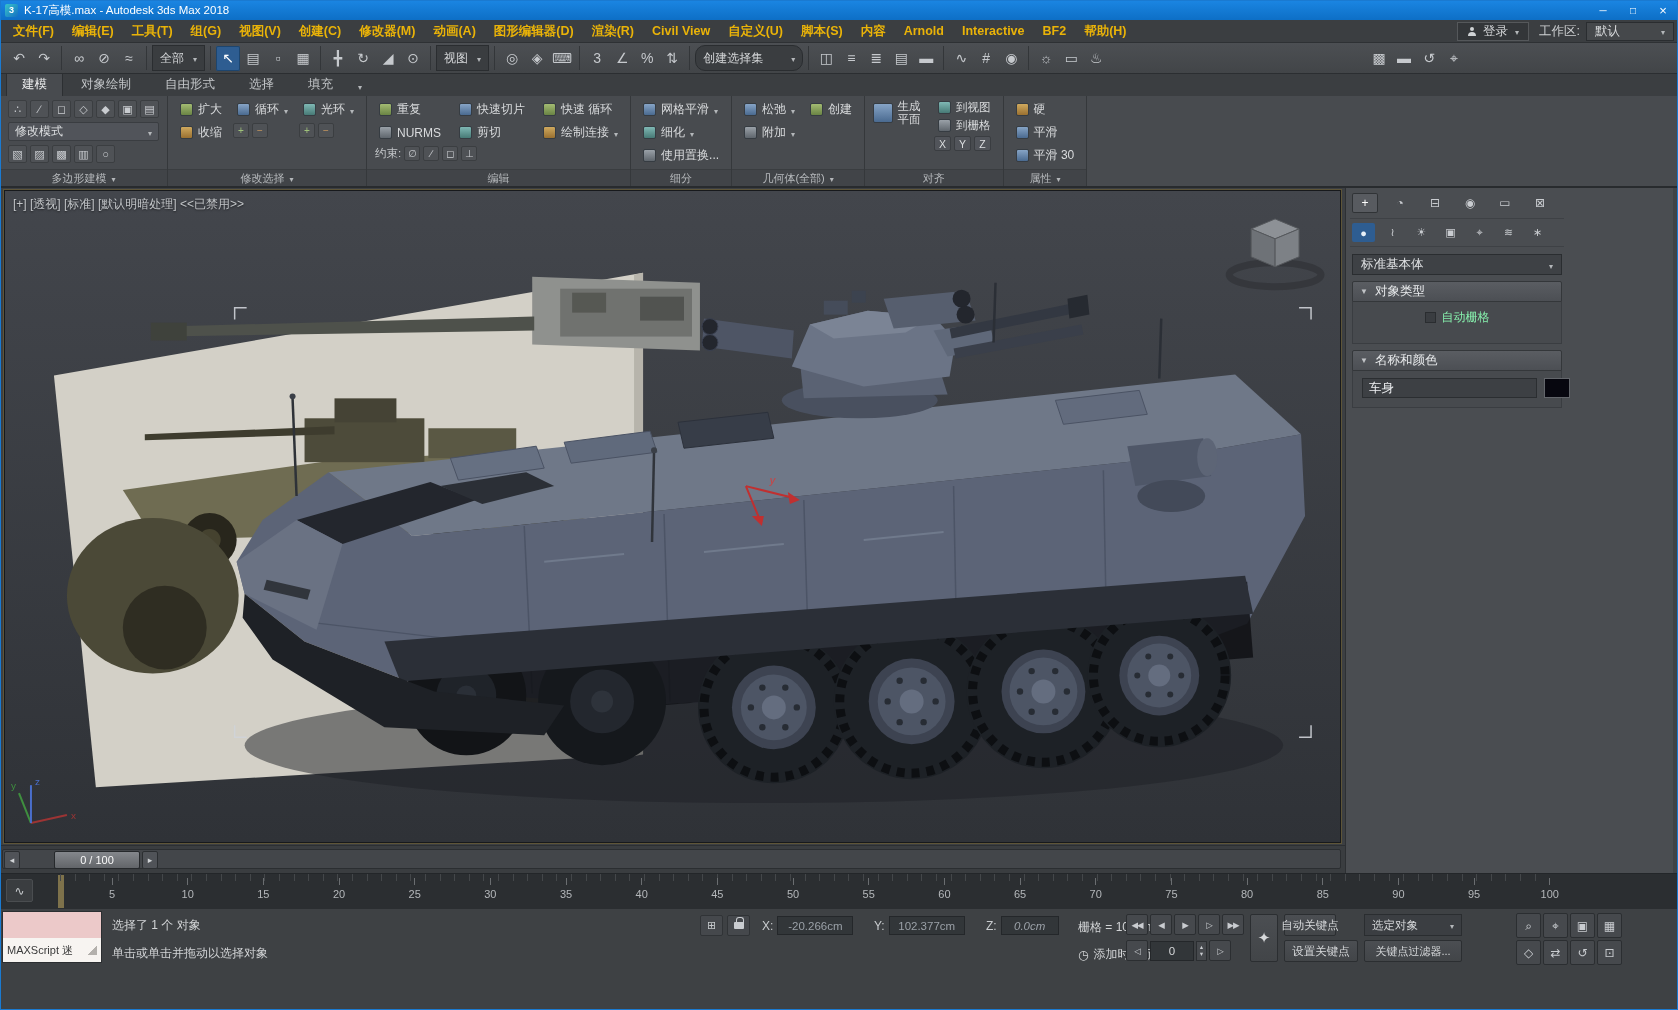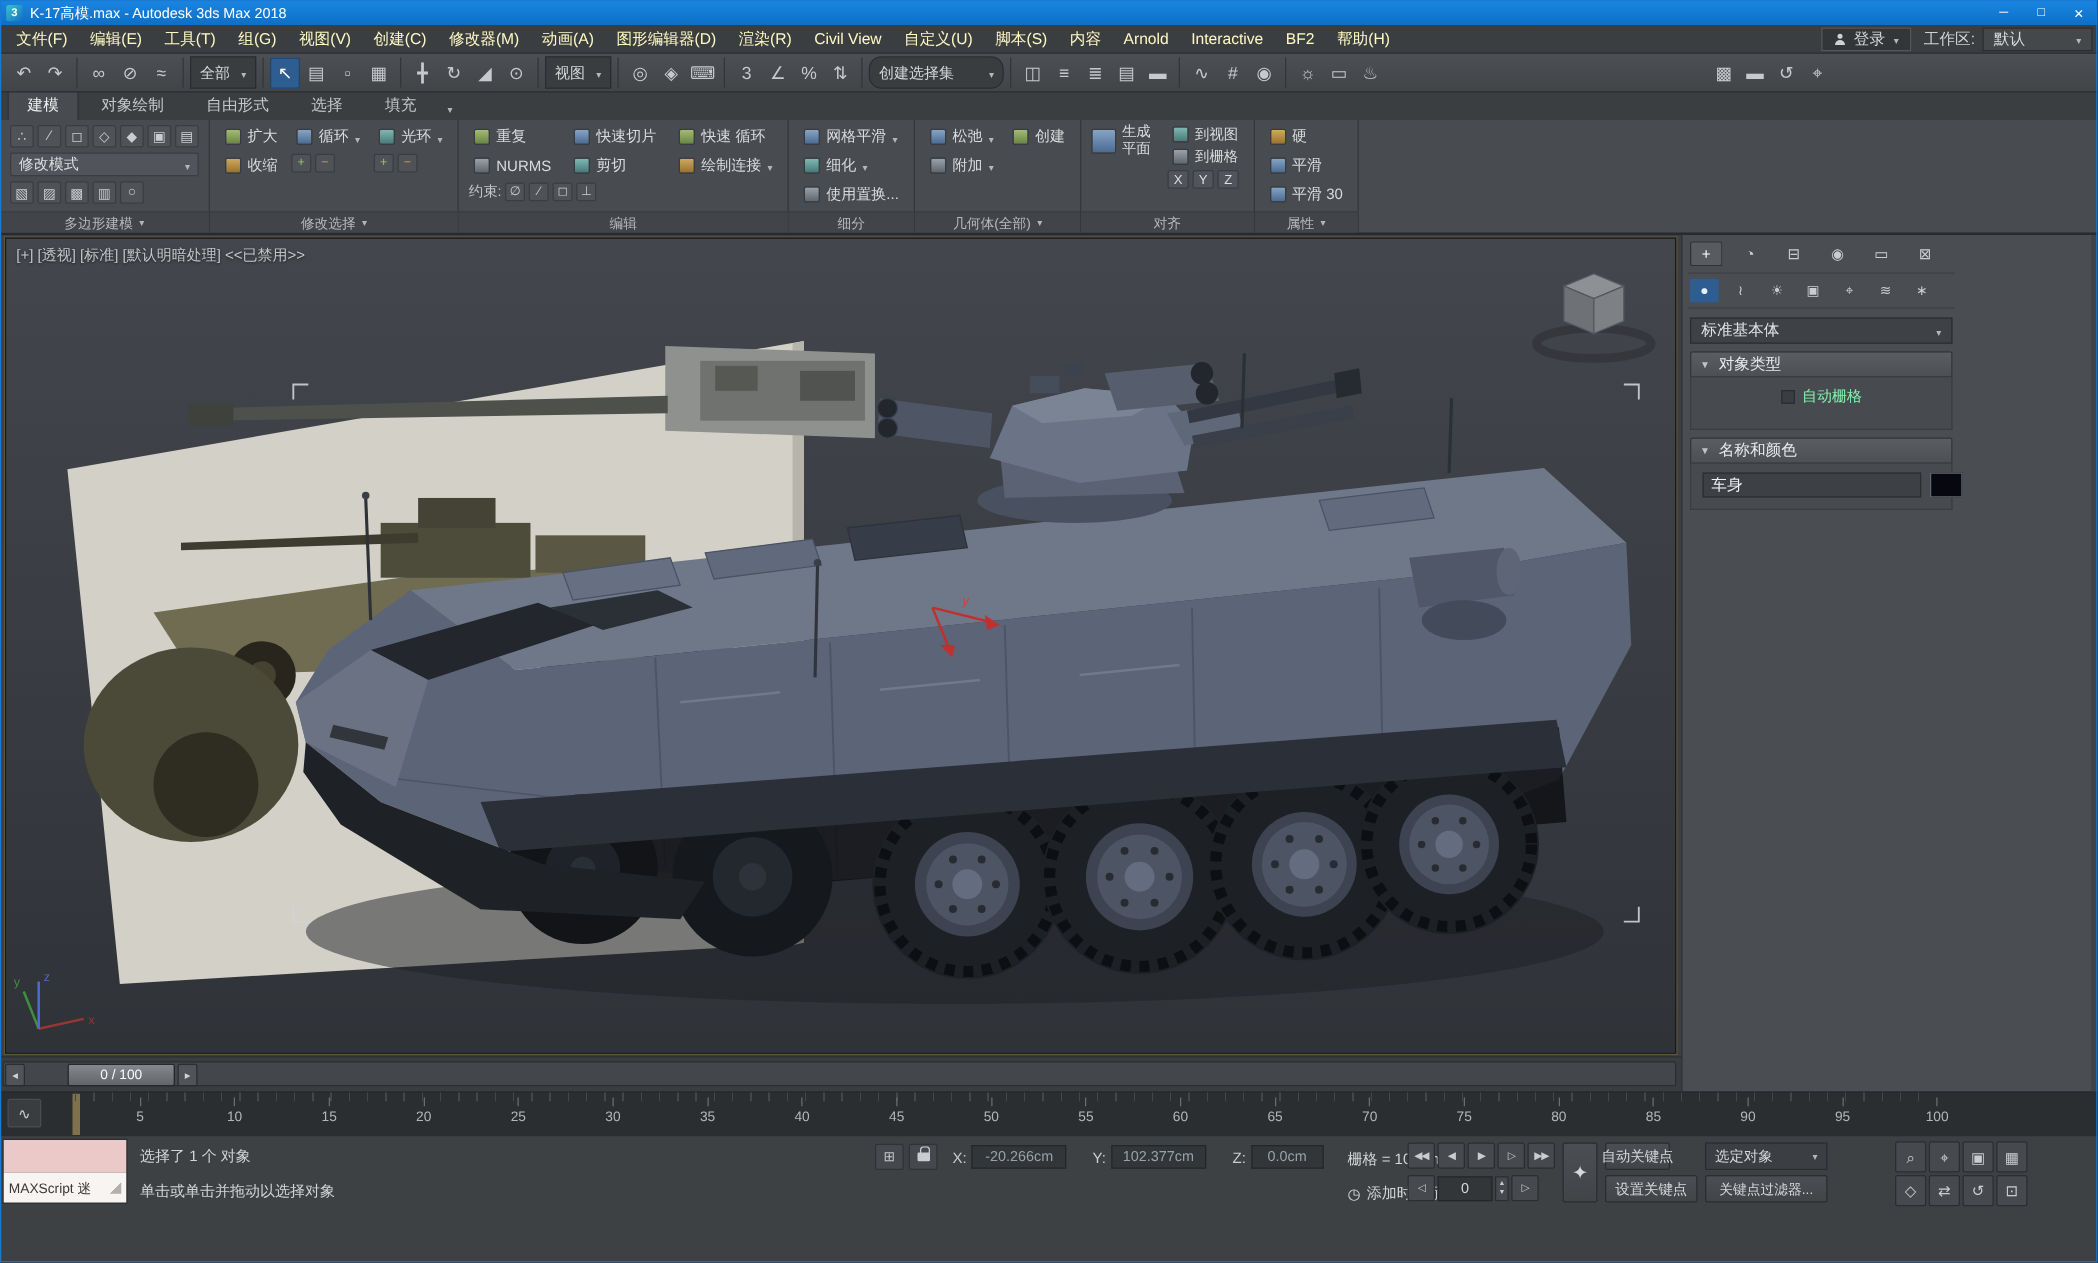--- a/index.html
+++ b/index.html
@@ -11,21 +11,21 @@
   
   .titlebar { position:absolute; left:0; top:0; right:0; height:20px; background:linear-gradient(#1b86e3,#0d6fc6); display:flex; align-items:center; padding-left:5px; color:#fff; font-size:11.5px; z-index:30; }
   .app-icon { width:13px; height:13px; border-radius:2px; background:linear-gradient(135deg,#38c4ca,#1470c2); color:#fff; font-size:9px; font-weight:bold; display:flex; align-items:center; justify-content:center; margin-right:6px; }
   .tb-spacer { flex:1; }
   .win-btn { width:30px; height:20px; display:flex; align-items:center; justify-content:center; font-size:10px; color:#fff; }
   .win-min::after{content:"─";} .win-max::after{content:"□";} .win-close::after{content:"×"; font-size:13px;}
 
   
   .menubar { position:absolute; top:20px; left:0; right:0; height:23px; background:#3b3e41; border-bottom:1px solid #2e3134; display:flex; align-items:center; padding:0 4px; font-size:12.5px; z-index:29; }
   .menu-items { display:flex; height:100%; }
-  .menu-item { padding:0 9px; display:flex; align-items:center; color:#fef9c3; white-space:nowrap; }
+  .menu-item { padding:0 9px; display:flex; align-items:center; color:#eab308; white-space:nowrap;font-weight:bold; }
   .login-box { display:flex; align-items:center; gap:7px; background:#333639; border:1px solid #55585b; height:19px; padding:0 9px; margin-right:8px; }
   .person { width:9px; height:9px; position:relative; display:inline-block; }
   .person::before { content:""; position:absolute; top:0; left:2.5px; width:4px; height:4px; border-radius:50%; background:#cfd2d5; }
   .person::after { content:""; position:absolute; bottom:0; left:.5px; width:8px; height:4px; border-radius:4px 4px 0 0; background:#cfd2d5; }
   .ws-label { color:#cfd1d3; margin:0 6px 0 2px; }
   .ws-combo { display:flex; align-items:center; background:#45484b; border:1px solid #2a2d30; height:19px; padding:0 8px; min-width:88px; justify-content:space-between; gap:12px; }
 
   
   .toolbar { position:absolute; top:43px; left:0; right:0; height:31px; background:linear-gradient(#4c4f53,#424548); border-bottom:1px solid #2b2e31; display:flex; align-items:center; padding:0 7px; gap:1px; z-index:28; }
   .tbtn { min-width:24px; height:25px; display:flex; align-items:center; justify-content:center; color:#c6c9cd; font-size:14px; border-radius:2px; padding:0 2px; }
@@ -118,21 +118,21 @@
   .ms-top { height:26px; background:#ecc9c9; }
   .ms-bottom { height:24px; background:#f7f4f1; color:#3a3a3a; font-size:11px; display:flex; align-items:center; padding:0 4px; gap:4px; }
   .ms-grip { margin-left:auto; width:10px; height:10px; background:linear-gradient(135deg,transparent 55%,#b3b0ac 55%); }
   .st-text { position:absolute; color:#d2d4d6; font-size:12px; white-space:nowrap; }
   .st-icon { position:absolute; width:23px; height:21px; background:#45484c; border:1px solid #303336; border-radius:2px; display:flex; align-items:center; justify-content:center; color:#c6c9cc; font-size:11px; }
   .lock { width:10px; height:7px; background:#c9ccd0; border-radius:1px; position:relative; }
   .lock::before { content:""; position:absolute; top:-5px; left:2px; width:6px; height:5px; border:1.5px solid #c9ccd0; border-bottom:none; border-radius:3px 3px 0 0; }
   .coord { position:absolute; top:7px; display:flex; align-items:center; gap:4px; }
   .coord-label { color:#c9cccf; font-size:12px; }
   .coord-field { width:76px; height:19px; background:#323639; border:1px solid #24272a; color:#9aa0a7; font-size:11.5px; text-align:center; }
-  .coord-field.z { width:58px; }
+  .coord-field.z { width:58px;font-style:italic; }
   .transport { position:absolute; display:flex; gap:2px; align-items:center; }
   .tr-btn { width:22px; height:21px; background:#46494d; border:1px solid #2b2e31; border-radius:2px; display:flex; align-items:center; justify-content:center; color:#c9ccd0; font-size:8.5px; letter-spacing:-1px; }
   .frame-field { width:44px; height:20px; background:#323639; border:1px solid #24272a; color:#d6d8da; font-size:11.5px; text-align:center; }
   .spin { width:11px; height:20px; background:#46494d; border:1px solid #2b2e31; display:flex; flex-direction:column; align-items:center; justify-content:center; font-size:5.5px; color:#c9ccd0; line-height:1.2; }
   .spin::before { content:"▲"; } .spin::after { content:"▼"; }
   .st-btn { position:absolute; background:linear-gradient(#4b4e52,#424548); border:1px solid #2b2e31; border-radius:2px; color:#d6d8da; font-size:11.5px; display:flex; align-items:center; justify-content:center; white-space:nowrap; }
   .st-combo { position:absolute; background:#3b3e42; border:1px solid #2a2d30; color:#d6d8da; font-size:11.5px; display:flex; align-items:center; justify-content:space-between; padding:0 7px; }
   .zoomgrid { position:absolute; left:1516px; top:4px; display:grid; grid-template-columns:repeat(4,25px); grid-auto-rows:25px; gap:2px; }
   .z-btn { background:#46494d; border:1px solid #2b2e31; border-radius:2px; display:flex; align-items:center; justify-content:center; color:#c9ccd0; font-size:12px; }
   .app-frame { position:absolute; inset:0; box-shadow:inset 0 0 0 1px #1a7ad1; pointer-events:none; z-index:40; }

